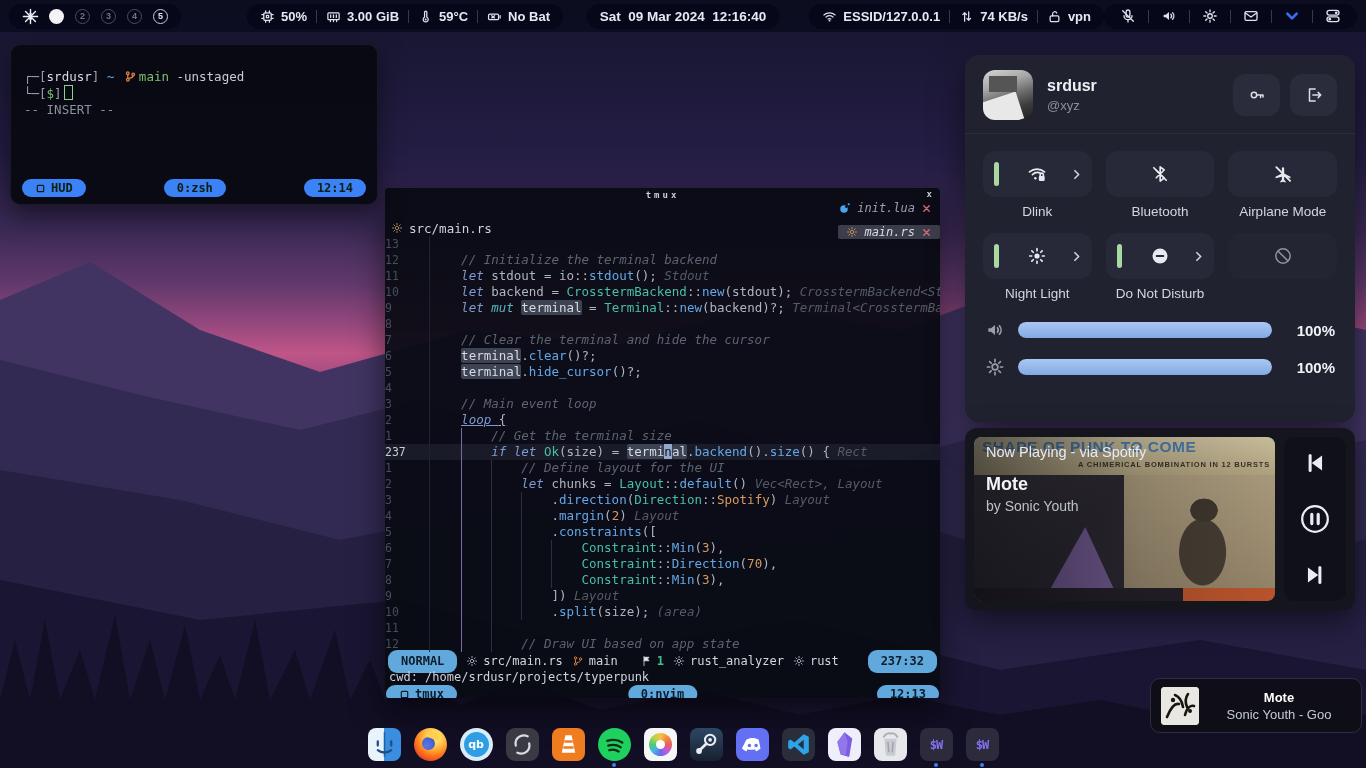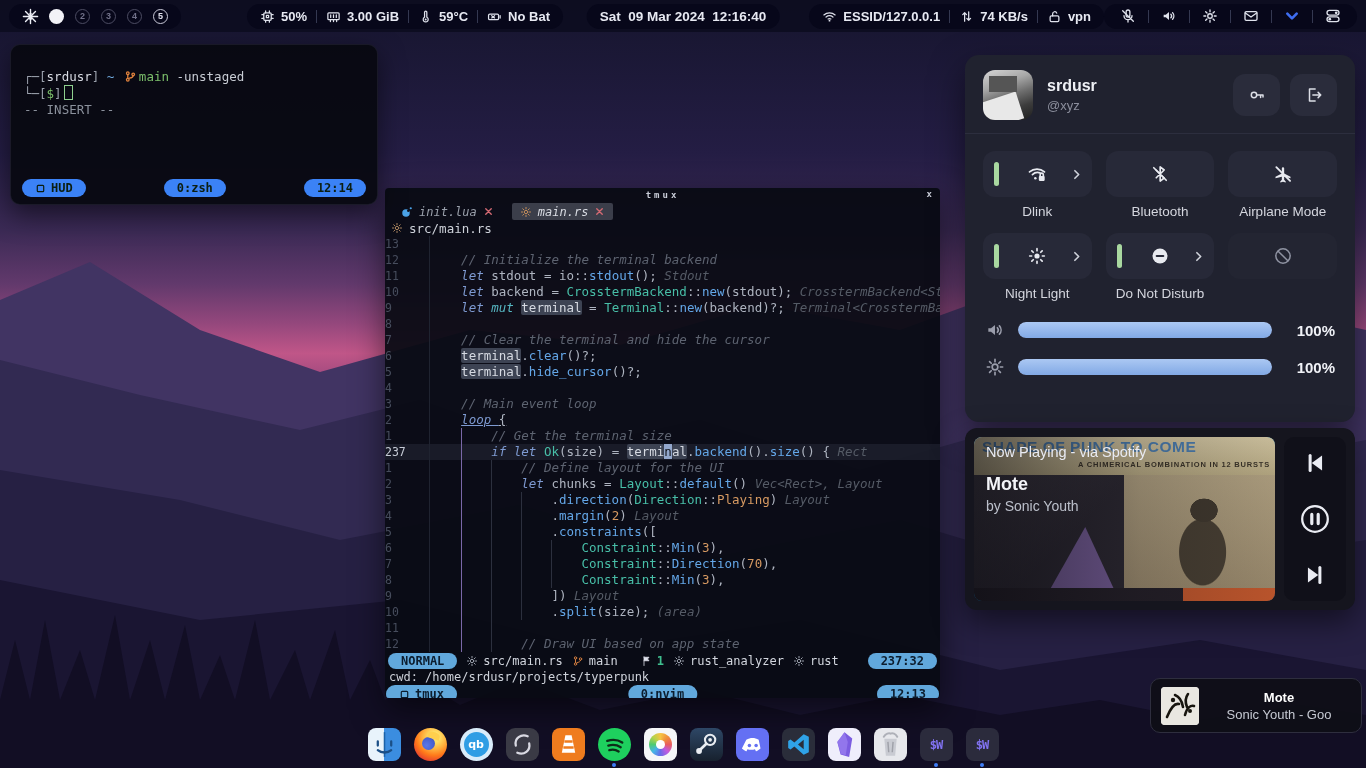--- a/index.html
+++ b/index.html
@@ -36,21 +36,21 @@
   .branch-ic svg{width:100%;height:100%}
   .term-status{position:absolute;left:11px;right:11px;bottom:7px;display:flex;align-items:center;justify-content:space-between;}
   .pill{height:18px;border-radius:9px;display:flex;align-items:center;padding:0 13px;font-weight:700;font-size:12px;gap:5px;font-family:"DejaVu Sans Mono",monospace;}
   .pill .i{width:11px;height:11px;color:inherit;}
   .pill-green{background:#3b82f6;color:#0c1e10;}
   .pill-blue{background:#61a8dc;color:#0c1d2e;}
   
   .editor{position:absolute;left:385px;top:188px;width:555px;height:510px;background:rgba(9,11,19,.94);border-radius:4px;box-shadow:0 12px 32px rgba(0,0,0,.55);font-family:"DejaVu Sans Mono",monospace;color:#aeb4c0;overflow:hidden;z-index:9;}
   .ed-titlebar{height:13px;position:relative;display:flex;align-items:center;justify-content:center;color:#c9cdd8;font-size:9px;font-weight:700;letter-spacing:3px;}
   .ed-close{position:absolute;right:8px;top:1px;font-size:9px;letter-spacing:0;color:#c9cdd8;}
-  .tabbar{height:19px;display:flex;align-items:flex-end;gap:10px;padding-left:8px;}
+  .tabbar{height:19px;display:flex;align-items:flex-end;gap:10px;padding-left:8px;flex-direction:column;}
   .tab{display:flex;align-items:center;gap:6px;height:17px;padding:0 8px;font-size:12px;font-style:italic;color:#9aa0ab;border-radius:2px;}
   .tab.active{background:#3b3e4a;color:#dadde4;}
   .ticon{width:12px;height:12px;}
   .ticon svg{width:100%;height:100%;}
   .ticon-lua{color:#4ba3e8}.ticon-rust{color:#bf8a5a}
   .tclose{width:11px;height:11px;color:#d46a73;}
   .tclose svg{width:100%;height:100%;}
   .winbar{height:16px;display:flex;align-items:center;gap:6px;padding-left:6px;font-size:12.5px;color:#ced2da;}
   .winbar .ticon{width:12px;height:12px;color:#a8835f;}
   .code{position:relative;height:416px;overflow:hidden;}
@@ -67,21 +67,21 @@
   .t-mut{color:#56b6c2;font-style:italic}
   .t-ty{color:#48bfa8}
   .t-fn{color:#64a7e8}
   .t-num{color:#d79a62}
   .t-tx{color:#aeb4c0}
   .t-hint{color:#555b66;font-style:italic}
   .t-hl{background:#3d4353;border-radius:2px;color:#d6dae2}
   .t-cur{background:#93a7cc;color:#0e1016}
   .guide{position:absolute;width:1px;background:#2c303e;}
   .sl{height:18px;display:flex;align-items:center;gap:9px;padding:0 3px;font-size:12px;color:#c3c8d2;}
-  .sl .pill{height:16px;}
+  .sl .pill{height:23px;}
   .sl .i{width:12px;height:12px;}
   .sl-branch{color:#d07c3f}.sl-flag{color:#3fbf8f;display:flex;align-items:center;gap:4px;font-weight:700}
   .sl-gray{color:#9aa0ac}
   .sl-group{display:flex;align-items:center;gap:5px;color:#d2d6de;}
   .cwd{height:15px;line-height:15px;font-size:12px;color:#ced2da;padding-left:4px;}
   .tmuxbar{height:18px;position:relative;display:flex;align-items:center;justify-content:space-between;padding:0 1px;}
   .tmux-center{position:absolute;left:50%;top:50%;transform:translate(-50%,-50%);}
   
   .panel{position:absolute;left:965px;top:55px;width:390px;height:367px;background:#20222f;border-radius:14px;box-shadow:0 14px 34px rgba(0,0,0,.5);color:#e6e8ef;z-index:10;}
   .user-row{display:flex;align-items:center;padding:15px 18px 13px;gap:14px;}
@@ -371,21 +371,21 @@
         <div class="cl"><span class="ln">7</span><span class="ct"><span class="t-cm">    // Clear the terminal and hide the cursor</span></span></div>
         <div class="cl"><span class="ln">6</span><span class="ct"><span class="t-tx">    </span><span class="t-hl">terminal</span><span class="t-tx">.</span><span class="t-fn">clear</span><span class="t-tx">()?;</span></span></div>
         <div class="cl"><span class="ln">5</span><span class="ct"><span class="t-tx">    </span><span class="t-hl">terminal</span><span class="t-tx">.</span><span class="t-fn">hide_cursor</span><span class="t-tx">()?;</span></span></div>
         <div class="cl"><span class="ln">4</span><span class="ct"></span></div>
         <div class="cl"><span class="ln">3</span><span class="ct"><span class="t-cm">    // Main event loop</span></span></div>
         <div class="cl"><span class="ln">2</span><span class="ct"><span class="t-tx">    </span><span class="t-kwu">loop </span><span class="t-txu">{</span></span></div>
         <div class="cl"><span class="ln">1</span><span class="ct"><span class="t-cm">        // Get the terminal size</span></span></div>
         <div class="cl cur"><span class="ln">237</span><span class="ct"><span class="t-tx">        </span><span class="t-kw">if let </span><span class="t-ty">Ok</span><span class="t-tx">(size) = </span><span class="t-hl">termi</span><span class="t-cur">n</span><span class="t-hl">al</span><span class="t-tx">.</span><span class="t-fn">backend</span><span class="t-tx">().</span><span class="t-fn">size</span><span class="t-tx">() { </span><span class="t-hint">Rect</span></span></div>
         <div class="cl"><span class="ln">1</span><span class="ct"><span class="t-cm">            // Define layout for the UI</span></span></div>
         <div class="cl"><span class="ln">2</span><span class="ct"><span class="t-kw">            let </span><span class="t-tx">chunks = </span><span class="t-ty">Layout</span><span class="t-tx">::</span><span class="t-fn">default</span><span class="t-tx">() </span><span class="t-hint">Vec&lt;Rect&gt;, Layout</span></span></div>
-        <div class="cl"><span class="ln">3</span><span class="ct"><span class="t-tx">                .</span><span class="t-fn">direction</span><span class="t-tx">(</span><span class="t-ty">Direction</span><span class="t-tx">::</span><span class="t-num">Playing</span><span class="t-tx">) </span><span class="t-hint">Layout</span></span></div>
+        <div class="cl"><span class="ln">3</span><span class="ct"><span class="t-tx">                .</span><span class="t-fn">direction</span><span class="t-tx">(</span><span class="t-ty">Direction</span><span class="t-tx">::</span><span class="t-num">Spotify</span><span class="t-tx">) </span><span class="t-hint">Layout</span></span></div>
         <div class="cl"><span class="ln">4</span><span class="ct"><span class="t-tx">                .</span><span class="t-fn">margin</span><span class="t-tx">(</span><span class="t-num">2</span><span class="t-tx">) </span><span class="t-hint">Layout</span></span></div>
         <div class="cl"><span class="ln">5</span><span class="ct"><span class="t-tx">                .</span><span class="t-fn">constraints</span><span class="t-tx">([</span></span></div>
         <div class="cl"><span class="ln">6</span><span class="ct"><span class="t-tx">                    </span><span class="t-ty">Constraint</span><span class="t-tx">::</span><span class="t-fn">Min</span><span class="t-tx">(</span><span class="t-num">3</span><span class="t-tx">),</span></span></div>
         <div class="cl"><span class="ln">7</span><span class="ct"><span class="t-tx">                    </span><span class="t-ty">Constraint</span><span class="t-tx">::</span><span class="t-fn">Direction</span><span class="t-tx">(</span><span class="t-num">70</span><span class="t-tx">),</span></span></div>
         <div class="cl"><span class="ln">8</span><span class="ct"><span class="t-tx">                    </span><span class="t-ty">Constraint</span><span class="t-tx">::</span><span class="t-fn">Min</span><span class="t-tx">(</span><span class="t-num">3</span><span class="t-tx">),</span></span></div>
         <div class="cl"><span class="ln">9</span><span class="ct"><span class="t-tx">                ]) </span><span class="t-hint">Layout</span></span></div>
         <div class="cl"><span class="ln">10</span><span class="ct"><span class="t-tx">                .</span><span class="t-fn">split</span><span class="t-tx">(size); </span><span class="t-hint">(area)</span></span></div>
         <div class="cl"><span class="ln">11</span><span class="ct"></span></div>
         <div class="cl"><span class="ln">12</span><span class="ct"><span class="t-cm">            // Draw UI based on app state</span></span></div>
         <div class="guide" style="left: 76.12px; top: 192px; height: 224px; background: rgb(122, 104, 168);"></div>

